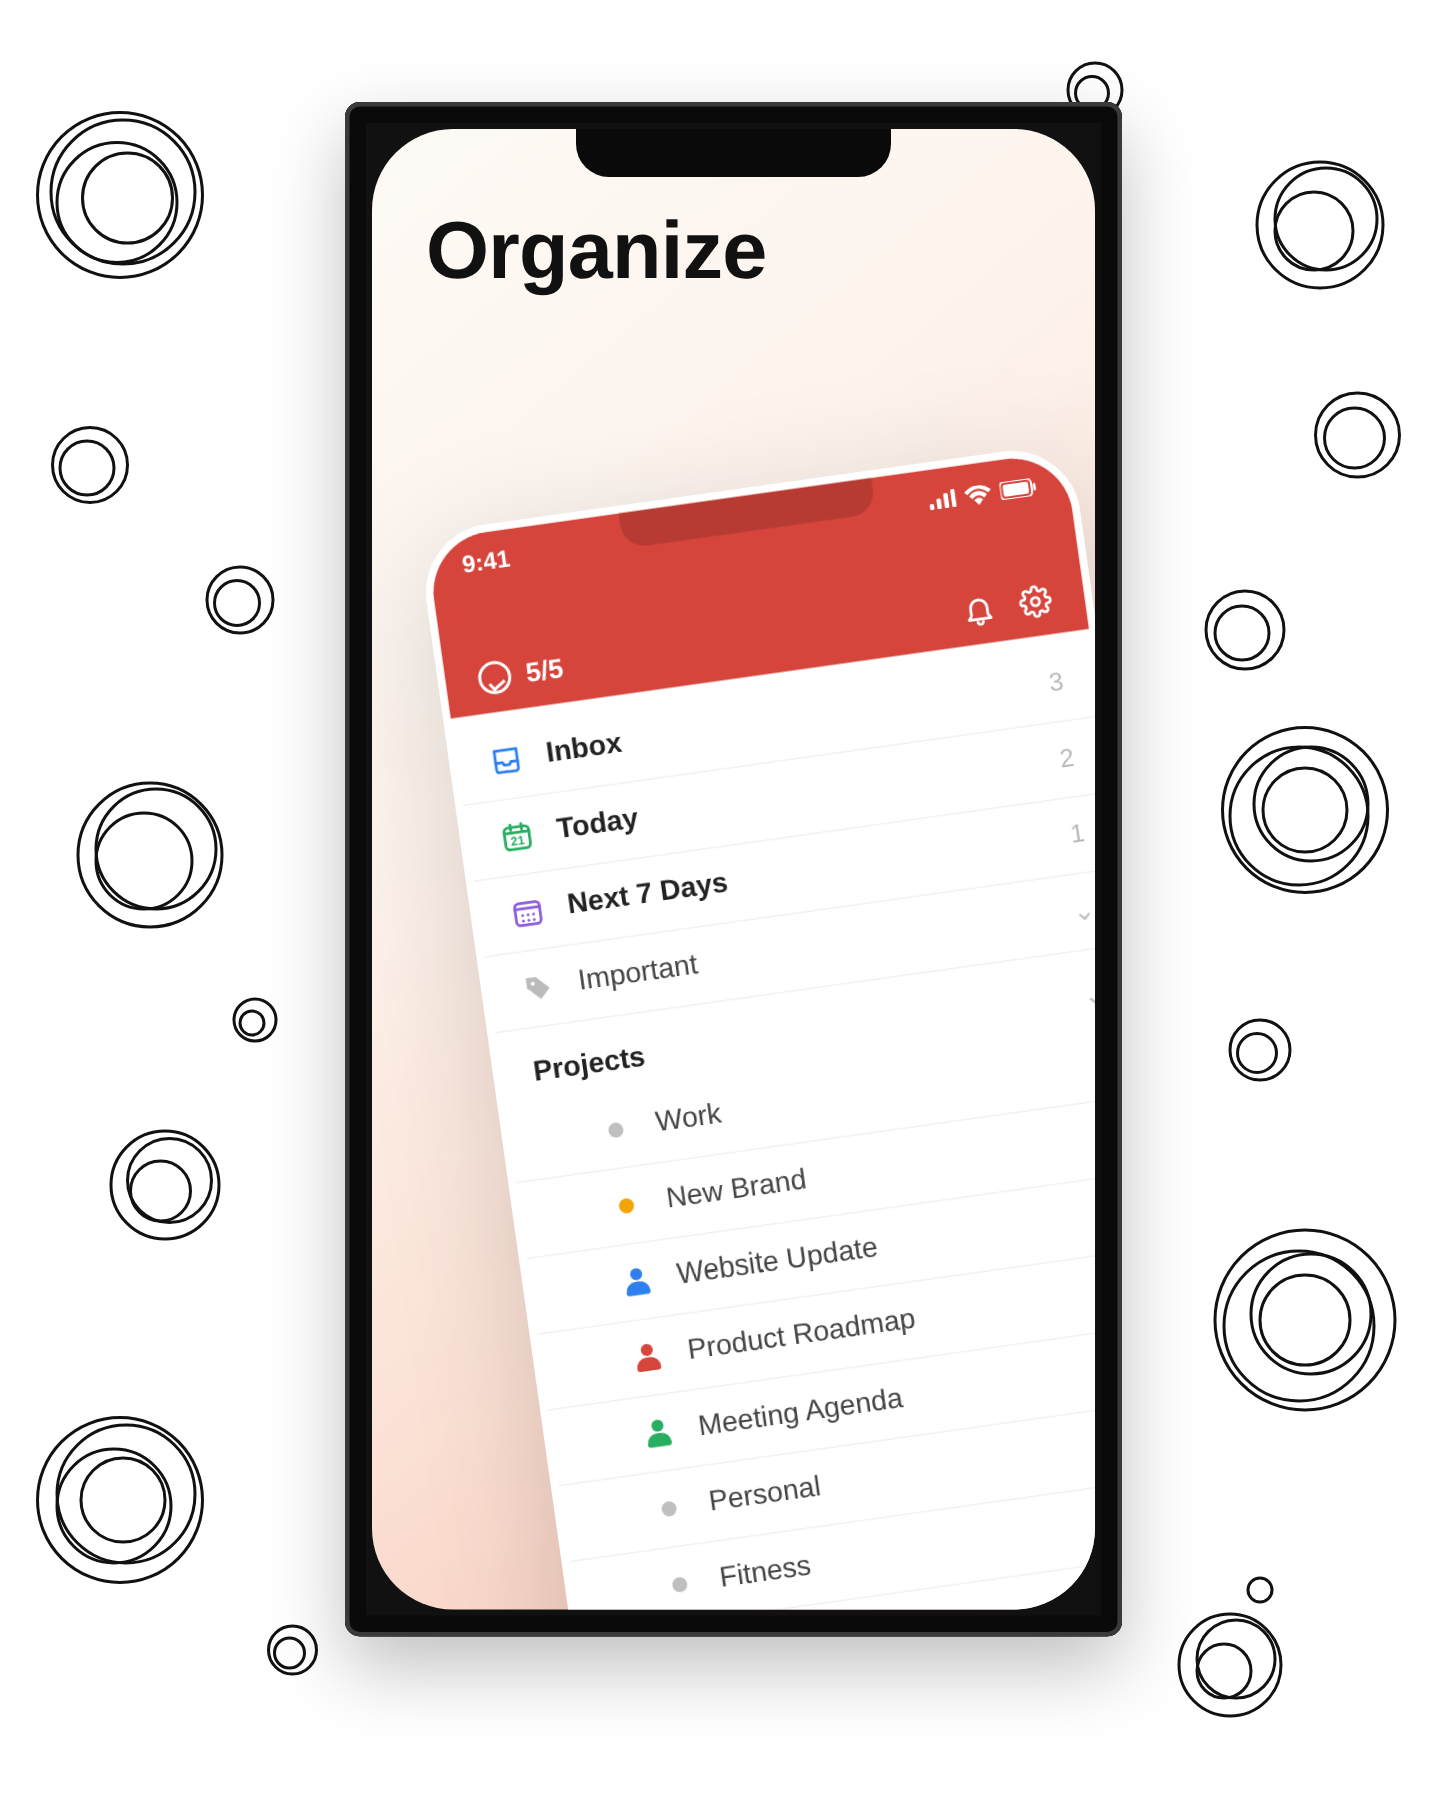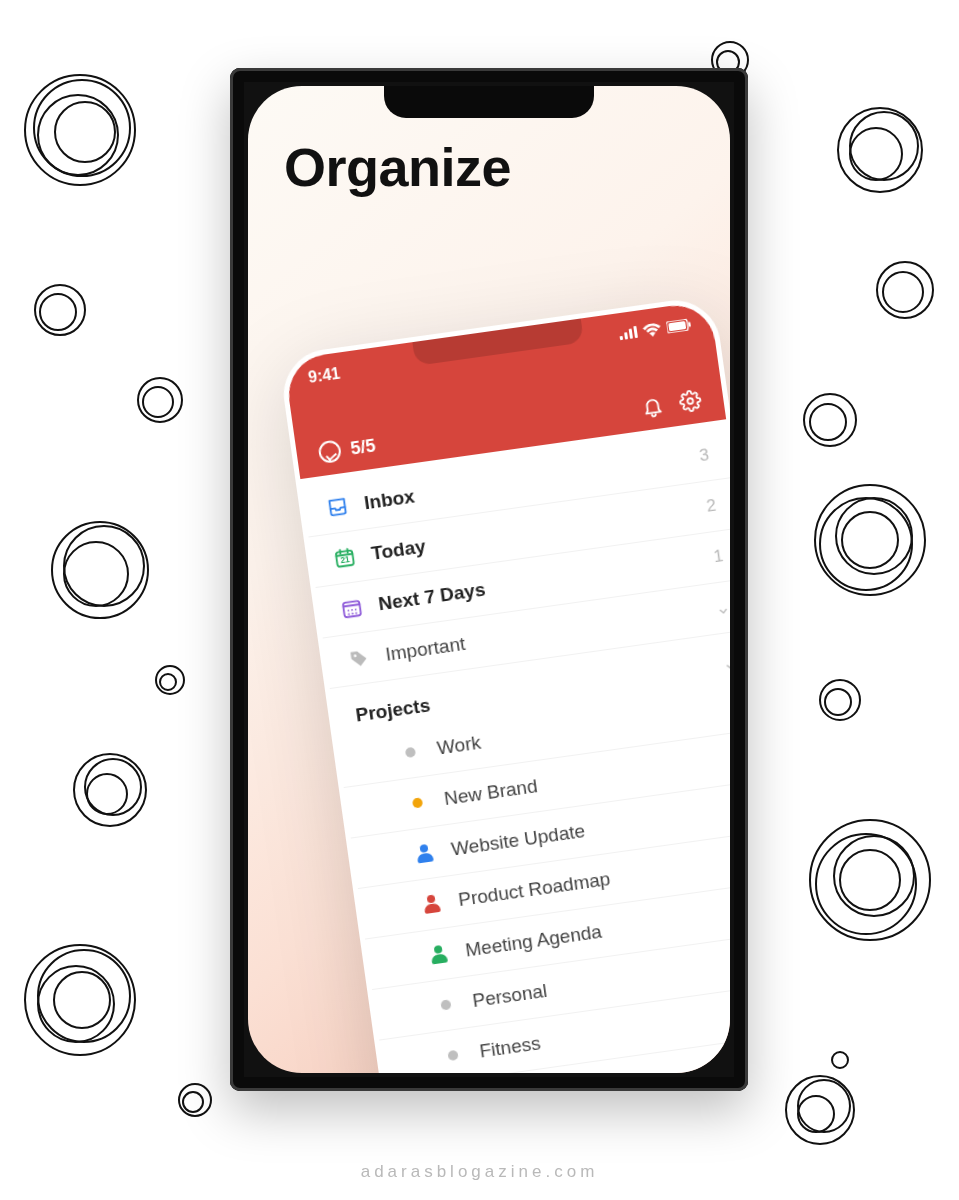--- a/index.html
+++ b/index.html
@@ -370,15 +370,14 @@
               </div>
 
           </div>
 
         </div>
       </div>
 
     </div>
   </div>
 
-  <div class="watermark">adarasblogazine.com</div>
 
 </div>
 
 </body></html>

